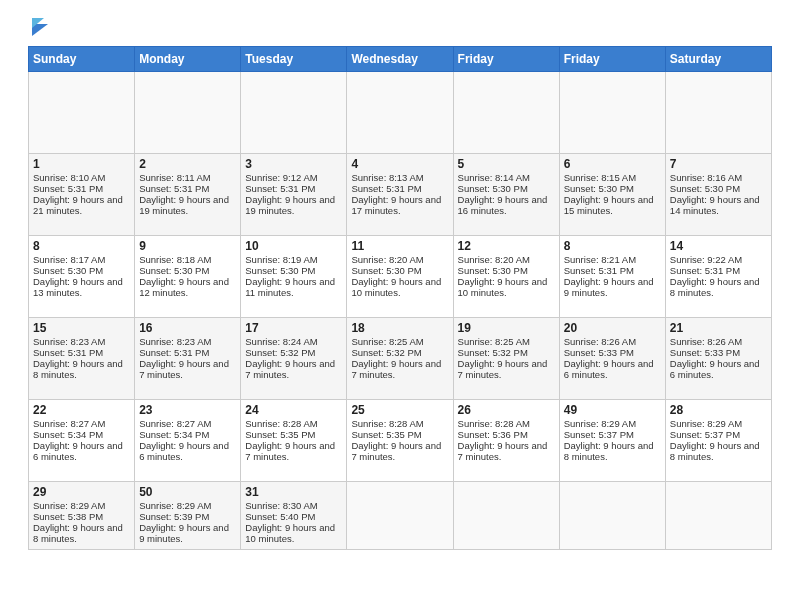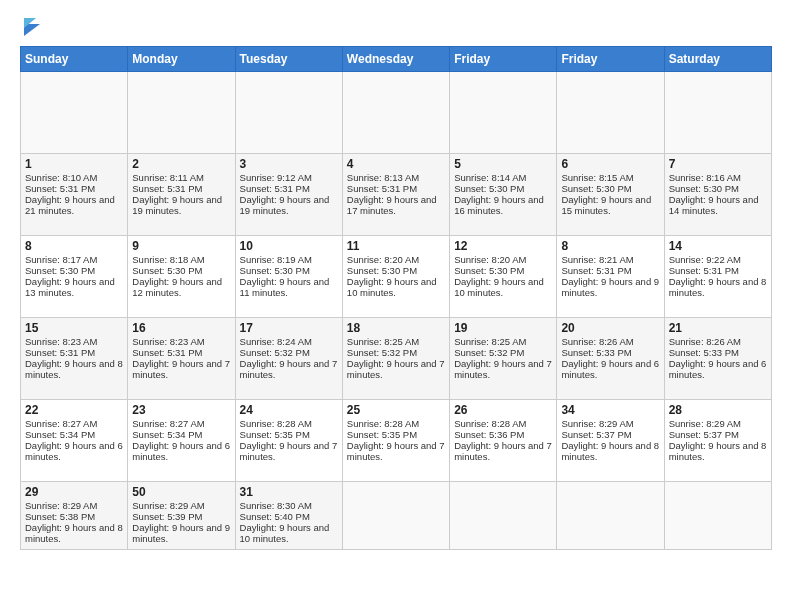--- a/index.html
+++ b/index.html
@@ -7,21 +7,21 @@
       font-family: Arial, sans-serif;
       background: #fff;
       width: 792px;
       height: 612px;
       overflow: hidden;
     }
     .page {
       width: 792px;
       height: 612px;
       background: #fff;
-      padding: 16px 20px 10px 20px;
+      padding: 16px 20px 10px 28px;
     }
     .header {
       display: flex;
       justify-content: space-between;
       align-items: flex-start;
       margin-bottom: 10px;
     }
     .logo {
       display: flex;
       align-items: center;
@@ -170,21 +170,21 @@
           <td><span class="day-num">19</span><span>Sunrise: 8:25 AM</span><br><span>Sunset: 5:32 PM</span><br><span>Daylight: 9 hours and 7 minutes.</span></td>
           <td><span class="day-num">20</span><span>Sunrise: 8:26 AM</span><br><span>Sunset: 5:33 PM</span><br><span>Daylight: 9 hours and 6 minutes.</span></td>
           <td><span class="day-num">21</span><span>Sunrise: 8:26 AM</span><br><span>Sunset: 5:33 PM</span><br><span>Daylight: 9 hours and 6 minutes.</span></td>
         </tr>
         <tr>
           <td><span class="day-num">22</span><span>Sunrise: 8:27 AM</span><br><span>Sunset: 5:34 PM</span><br><span>Daylight: 9 hours and 6 minutes.</span></td>
           <td><span class="day-num">23</span><span>Sunrise: 8:27 AM</span><br><span>Sunset: 5:34 PM</span><br><span>Daylight: 9 hours and 6 minutes.</span></td>
           <td><span class="day-num">24</span><span>Sunrise: 8:28 AM</span><br><span>Sunset: 5:35 PM</span><br><span>Daylight: 9 hours and 7 minutes.</span></td>
           <td><span class="day-num">25</span><span>Sunrise: 8:28 AM</span><br><span>Sunset: 5:35 PM</span><br><span>Daylight: 9 hours and 7 minutes.</span></td>
           <td><span class="day-num">26</span><span>Sunrise: 8:28 AM</span><br><span>Sunset: 5:36 PM</span><br><span>Daylight: 9 hours and 7 minutes.</span></td>
-          <td><span class="day-num">34</span><span>Sunrise: 8:29 AM</span><br><span>Sunset: 5:37 PM</span><br><span>Daylight: 9 hours and 8 minutes.</span></td>
+          <td><span class="day-num">49</span><span>Sunrise: 8:29 AM</span><br><span>Sunset: 5:37 PM</span><br><span>Daylight: 9 hours and 8 minutes.</span></td>
           <td><span class="day-num">28</span><span>Sunrise: 8:29 AM</span><br><span>Sunset: 5:37 PM</span><br><span>Daylight: 9 hours and 8 minutes.</span></td>
         </tr>
         <tr class="last-row">
           <td><span class="day-num">29</span><span>Sunrise: 8:29 AM</span><br><span>Sunset: 5:38 PM</span><br><span>Daylight: 9 hours and 8 minutes.</span></td>
           <td><span class="day-num">50</span><span>Sunrise: 8:29 AM</span><br><span>Sunset: 5:39 PM</span><br><span>Daylight: 9 hours and 9 minutes.</span></td>
           <td><span class="day-num">31</span><span>Sunrise: 8:30 AM</span><br><span>Sunset: 5:40 PM</span><br><span>Daylight: 9 hours and 10 minutes.</span></td>
           <td class="empty-cell"></td>
           <td class="empty-cell"></td>
           <td class="empty-cell"></td>
           <td class="empty-cell"></td>

